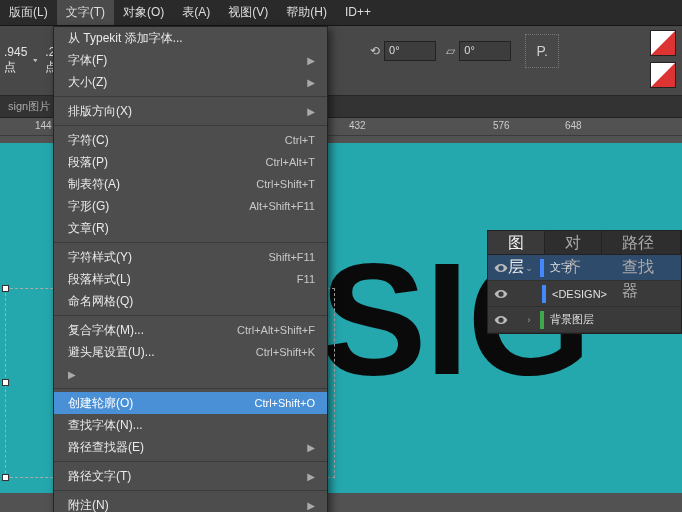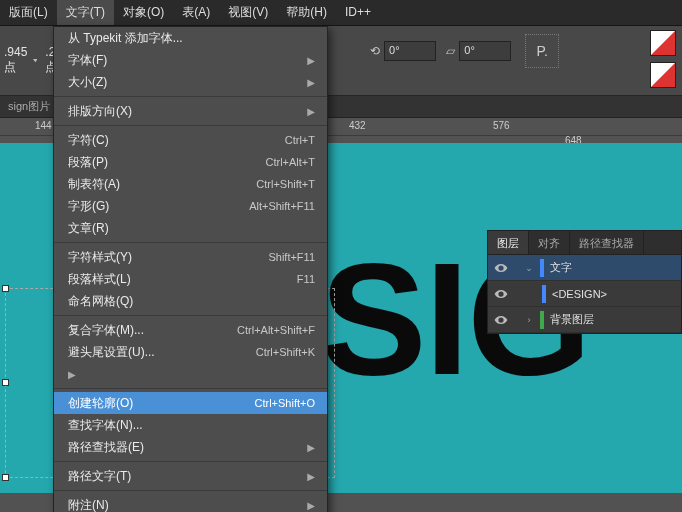--- a/index.html
+++ b/index.html
@@ -29,21 +29,21 @@
 .dropdown{position:absolute;left:53px;top:26px;width:275px;background:#4d4d4d;border:1px solid #242424;z-index:20;box-shadow:3px 3px 8px rgba(0,0,0,.5)}
 .dd-item{height:22px;display:flex;align-items:center;padding:0 12px 0 14px;color:#eaeaea;cursor:pointer;justify-content:space-between}
 .dd-item.highlight{background:#4a90d6;color:#fff}
 .dd-item .arrow{font-size:10px;color:#aaa}
 .dd-sep{height:1px;background:#3a3a3a;margin:3px 0}
 .dd-shortcut{color:#c8c8c8;font-size:11px}
 .dd-item.highlight .dd-shortcut{color:#fff}
 
 .panel{position:absolute;right:0;top:230px;width:195px;background:#3a3a3a;border:1px solid #222;z-index:3}
 .panel-tabs{height:24px;background:#2e2e2e;display:flex;border-bottom:1px solid #222}
-.panel-tab{padding:0 9px;line-height:24px;color:#aaa;font-size:11px;border-right:1px solid #222}
+.panel-tab{padding:0 20px;line-height:24px;color:#aaa;font-size:16px;border-right:1px solid #222}
 .panel-tab.active{background:#3a3a3a;color:#eee}
 .layer-row{height:26px;display:flex;align-items:center;padding:0 6px;gap:6px;border-bottom:1px solid #303030}
 .layer-row.selected{background:#2f4b6b}
 .eye{width:14px;height:14px}
 .eye svg{width:14px;height:14px;fill:#bbb}
 .layer-arrow{color:#9aa;font-size:9px;width:10px;text-align:center}
 .layer-color{width:4px;height:18px}
 .layer-name{color:#e0e0e0;font-size:11px}
 
 .ctl-badge{position:absolute;right:6px;top:30px;display:flex;gap:4px;z-index:1}
@@ -101,21 +101,21 @@
 <div class="tabstrip">
   <div class="tab">sign图片</div>
 </div>
 
 <div class="canvas-area">
   <div class="rulerh" id="rulerh">
       <span class="rulernum" style="left: 35px;">144</span>
       <span class="rulernum" style="left: 349px;">432</span>
       <span class="rulernum" style="left: 422px;"></span>
       <span class="rulernum" style="left: 493px;">576</span>
-      <span class="rulernum" style="left: 565px; margin-top: 15px;">648</span>
+      <span class="rulernum" style="left: 565px;">648</span>
     </div>
   <div class="canvas-bg">
     <div class="big-text">SIG</div>
     <div class="selbox">
       <div class="selhandle" style="left:-4px;top:-4px"></div>
       <div class="selhandle" style="left:calc(50% - 4px);top:-4px"></div>
       <div class="selhandle" style="left:-4px;top:calc(50% - 4px)"></div>
       <div class="selhandle" style="left:-4px;bottom:-4px"></div>
       <div class="selhandle" style="left:calc(50% - 4px);bottom:-4px"></div>
     </div>

